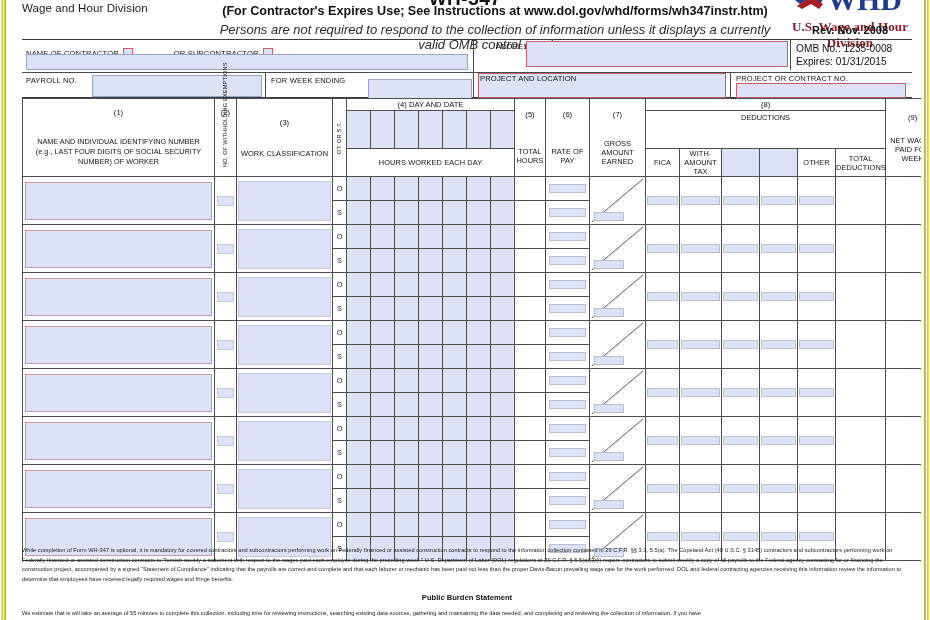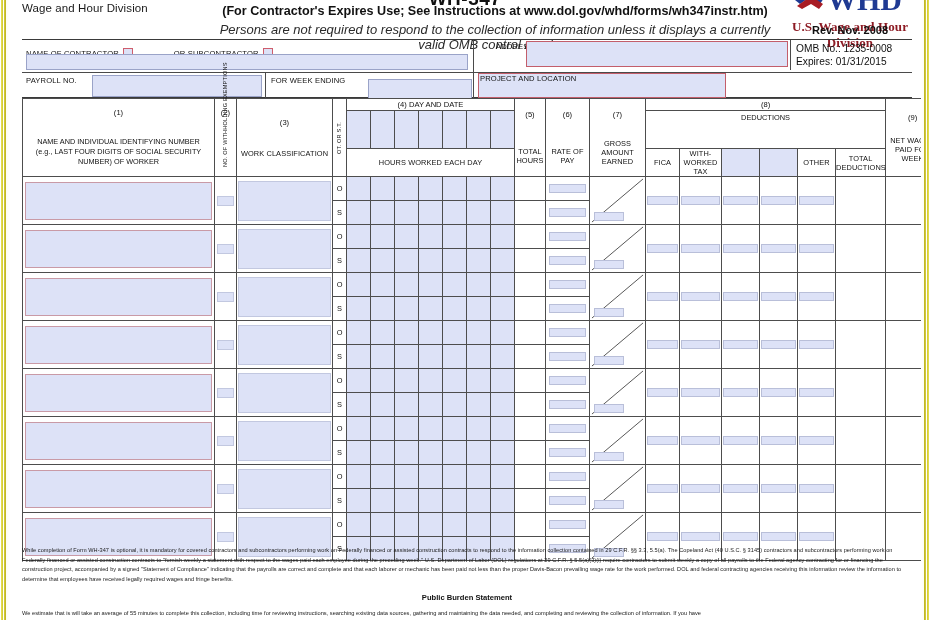--- a/index.html
+++ b/index.html
@@ -208,20 +208,24 @@
             <span class="lbl" style="position:absolute;left:22px;top:2px;">ADDRESS</span>
             <div class="fld req" style="left:52px;top:1px;width:262px;height:26px;"></div>
             <div class="omb-box">
               <div class="omb-line">OMB No.: 1235-0008</div>
               <div class="omb-line">Expires:  01/31/2015</div>
             </div>
           </div>
           <div style="position:absolute;left:0;top:32px;width:438px;height:26px;border-top:1.2px solid #4a4a4a;">
             <span class="lbl" style="position:absolute;left:6px;top:1px;z-index:3;">PROJECT AND LOCATION</span>
             <div class="fld req" style="left:4px;top:0px;width:248px;height:25px;"></div>
+            <div style="position:absolute;left:256px;top:0;width:182px;height:26px;border-left:1.2px solid #4a4a4a;">
+              <span class="lbl" style="position:absolute;left:5px;top:1px;">PROJECT OR CONTRACT NO.</span>
+              <div class="fld req" style="left:5px;top:10px;width:170px;height:15px;"></div>
+            </div>
           </div>
         </div>
       </div>
     </div>
 
     <table class="grid">
       <colgroup>
         <col style="width:192px">
           <col style="width:22px">
           <col style="width:96px">
@@ -293,21 +297,21 @@
         <td style="background:#dde2f7;"></td>
         <td style="background:#dde2f7;"></td>
         <td style="background:#dde2f7;"></td>
         <td style="background:#dde2f7;"></td>
         <td colspan="6" style="height:26px;vertical-align:top;padding-top:2px;">DEDUCTIONS</td>
       </tr>
 
       <tr>
         <td colspan="7" style="height:18px;" class="hcell">HOURS WORKED EACH DAY</td>
         <td class="hcell">FICA</td>
-        <td class="hcell">WITH- WORKED TAX</td>
+        <td class="hcell">WITH- AMOUNT TAX</td>
         <td style="background:#dde2f7;"></td>
         <td style="background:#dde2f7;"></td>
         <td class="hcell">OTHER</td>
         <td class="hcell">TOTAL DEDUCTIONS</td>
       </tr>
 
       </tbody>
         <tbody id="rows-body">
           <tr>
             <td rowspan="2" style="height:48px;">

